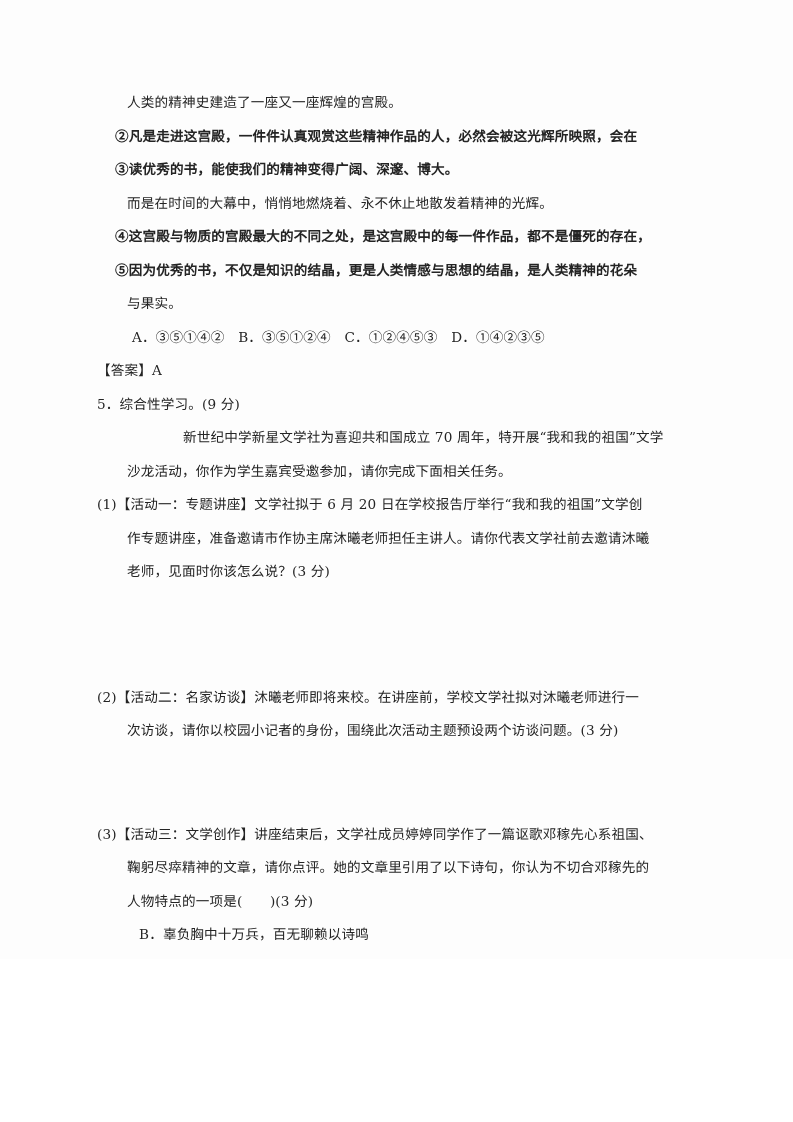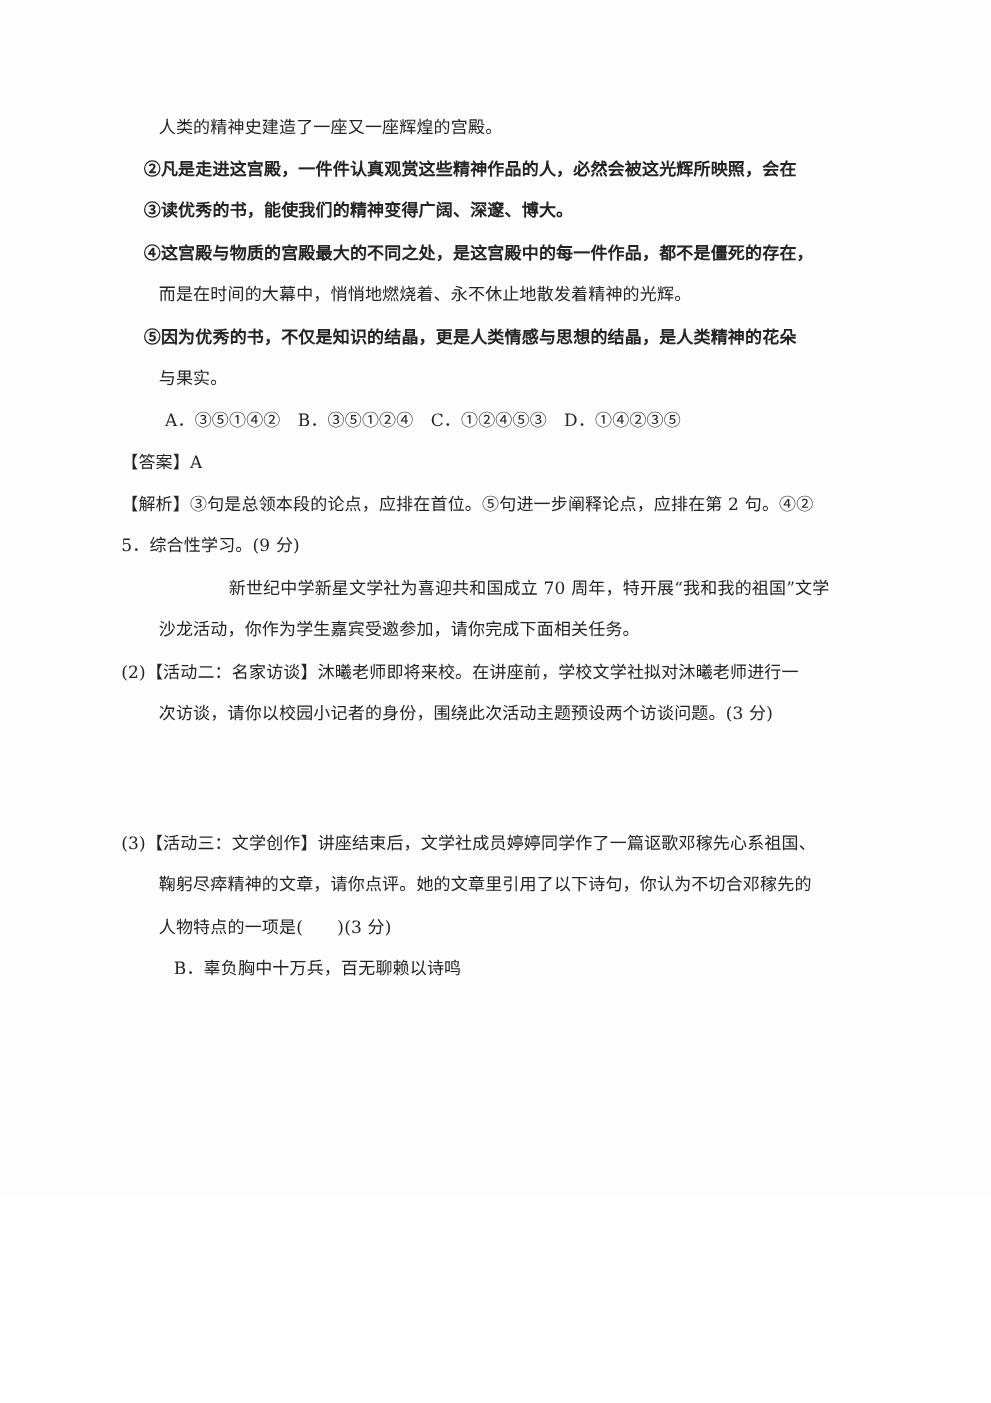--- a/index.html
+++ b/index.html
@@ -63,36 +63,41 @@
 <body>
 
 <div class="page">
 
   <div class="content">
 
     <div>
       <div class="ln i-2">人类的精神史建造了一座又一座辉煌的宫殿。</div>
       <div class="ln i-1">②凡是走进这宫殿，一件件认真观赏这些精神作品的人，必然会被这光辉所映照，会在</div>
       <div class="ln i-1">③读优秀的书，能使我们的精神变得广阔、深邃、博大。</div>
+      <div class="ln i-2">而是在时间的大幕中，悄悄地燃烧着、永不休止地散发着精神的光辉。</div>
       <div class="ln i-1">④这宫殿与物质的宫殿最大的不同之处，是这宫殿中的每一件作品，都不是僵死的存在，</div>
-      <div class="ln i-2">而是在时间的大幕中，悄悄地燃烧着、永不休止地散发着精神的光辉。</div>
       <div class="ln i-1">⑤因为优秀的书，不仅是知识的结晶，更是人类情感与思想的结晶，是人类精神的花朵</div>
       <div class="ln i-2">与果实。</div>
     </div>
 
     <div class="ln i-opt">A．③⑤①④②　B．③⑤①②④　C．①②④⑤③　D．①④②③⑤</div>
 
     <div class="ln i-0">【答案】A</div>
 
-    <div class="ln i-0">【解析】③句是总领本段的论点，应排在首位。⑤句进一步阐释论点，应排在第 2 句。④②</div>
 
     <div class="ln i-0">5．综合性学习。(9 分)</div>
     <div class="ln i-lead">新世纪中学新星文学社为喜迎共和国成立 70 周年，特开展“我和我的祖国”文学</div>
     <div class="ln i-2">沙龙活动，你作为学生嘉宾受邀参加，请你完成下面相关任务。</div>
 
+    <div>
+      <div class="ln i-0">(1)【活动一：专题讲座】文学社拟于 6 月 20 日在学校报告厅举行“我和我的祖国”文学创</div>
+      <div class="ln i-2">作专题讲座，准备邀请市作协主席沐曦老师担任主讲人。请你代表文学社前去邀请沐曦</div>
+      <div class="ln i-2">老师，见面时你该怎么说？(3 分)</div>
+      <div class="blank-answer-a"></div>
+    </div>
 
     <div>
       <div class="ln i-0">(2)【活动二：名家访谈】沐曦老师即将来校。在讲座前，学校文学社拟对沐曦老师进行一</div>
       <div class="ln i-2">次访谈，请你以校园小记者的身份，围绕此次活动主题预设两个访谈问题。(3 分)</div>
       <div class="blank-answer-b"></div>
     </div>
 
     <div>
       <div class="ln i-0">(3)【活动三：文学创作】讲座结束后，文学社成员婷婷同学作了一篇讴歌邓稼先心系祖国、</div>
       <div class="ln i-2">鞠躬尽瘁精神的文章，请你点评。她的文章里引用了以下诗句，你认为不切合邓稼先的</div>

